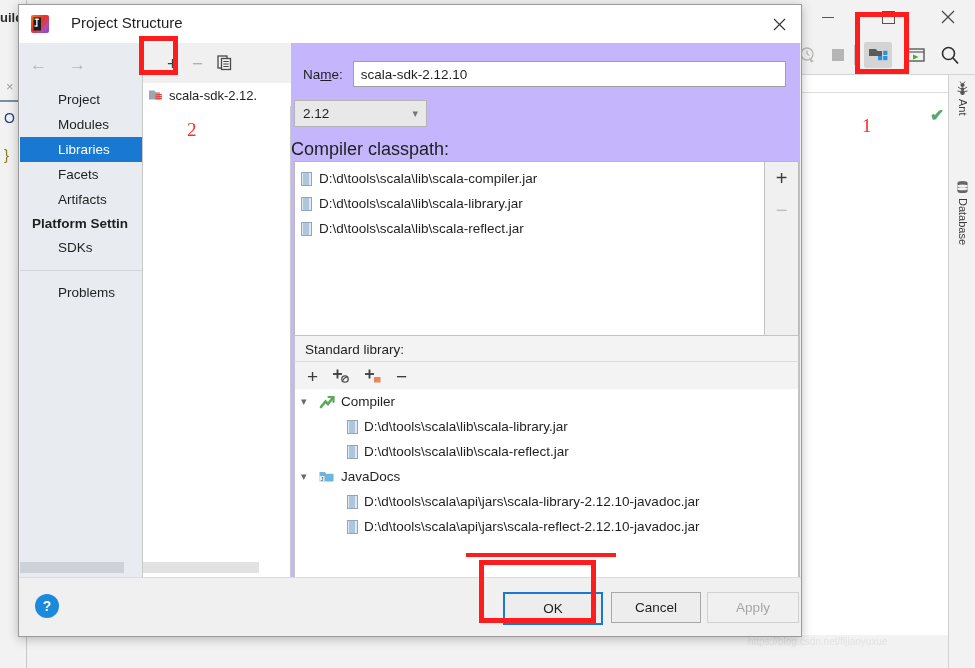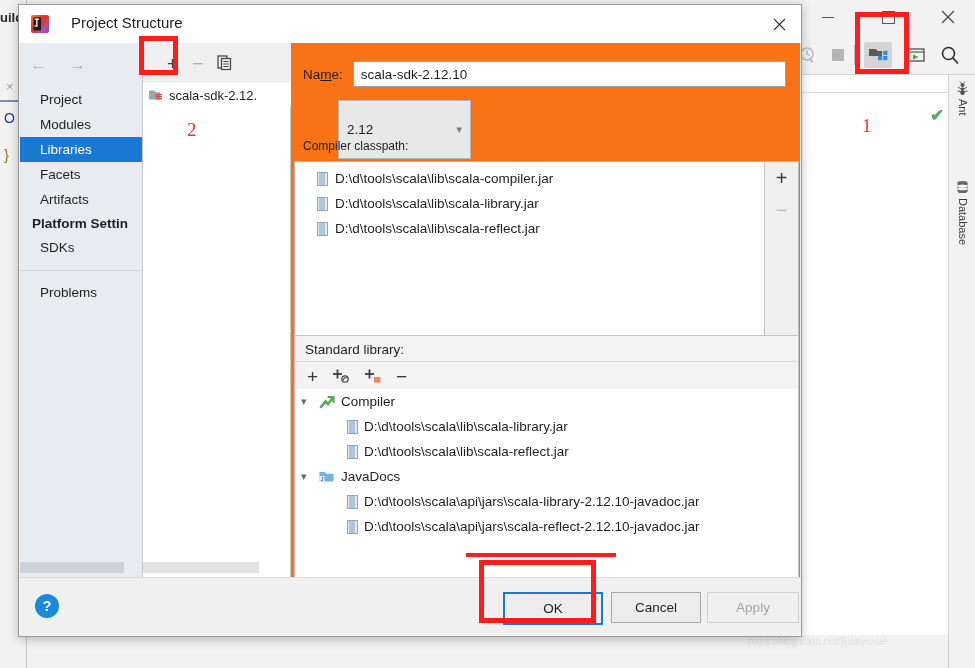--- a/index.html
+++ b/index.html
@@ -125,21 +125,21 @@
     position: absolute; left: 10px; top: 8px; width: 110px; height: 28px;
     display: flex; gap: 22px; align-items: center;
   }
   .arrow { font-size: 17px; color: #b4b4b4; }
   .side-group {
     font-size: 13.5px; font-weight: bold; color: #1f1f1f;
     padding: 4px 0 4px 12px; white-space: nowrap;
   }
   .side-item {
     font-size: 13.5px; color: #1f1f1f;
-    padding: 5px 0 5px 20px; white-space: nowrap;
+    padding: 5px 0 5px 38px; white-space: nowrap;
   }
   .side-item.selected { background: #1978d2; color: #ffffff; }
   .side-sep { height: 1px; background: #d2d6da; margin: 10px 0 0 0; }
   .side-scroll {
     position: absolute; left: 0; bottom: 5px; width: 118px; height: 11px;
   }
   .side-scroll .thumb { width: 104px; height: 11px; background: #cdd2d8; }
 
   
   .mid-panel {
@@ -164,50 +164,50 @@
     font-family: "Liberation Serif", serif;
   }
   .mid-scroll {
     position: absolute; left: 0; bottom: 5px; width: 146px; height: 11px;
   }
   .mid-scroll .thumb { width: 116px; height: 11px; background: #e2e2e2; }
 
   
   .content {
     position: absolute; left: 272px; top: 0; right: 1px; bottom: 0;
-    background: #f97316;
+    background: #c4b5fd;
   }
   .name-row {
     position: absolute; left: 12px; top: 18px; right: 14px; height: 26px;
     display: flex; align-items: center; gap: 10px;
   }
   .name-label { font-size: 13.5px; color: #1f1f1f; }
   .name-label u { text-decoration: underline; }
   .name-input {
     flex: 1; height: 24px; background: #ffffff; border: 1px solid #a0a0a0;
     font-size: 13.5px; color: #1f1f1f; padding: 0 7px; outline: none;
     font-family: "Liberation Sans", sans-serif;
   }
   .combo {
     position: absolute; left: 3px; top: 57px; width: 115px; height: 25px;
     background: #e8e8e8; border: 1px solid #b5b5b5;
     display: flex; align-items: center; justify-content: space-between;
-    padding: 16px 8px; font-size: 13.5px; color: #1f1f1f; margin-left: 44px;
+    padding: 0 8px; font-size: 13.5px; color: #1f1f1f;
   }
   .combo .chev { color: #777; font-size: 11px; }
   .cp-label {
-    position: absolute; left: 12px; top: 96px; font-size: 12px; color: #1f1f1f;
+    position: absolute; left: 0; top: 96px; font-size: 18px; color: #1f1f1f;
   }
   .cp-box {
     position: absolute; left: 3px; top: 118px; right: 1px; height: 173px;
     background: #ffffff; border: 1px solid #b8b8b8;
   }
   .cp-list { position: absolute; left: 0; top: 0; right: 34px; bottom: 0; padding-top: 4px; }
   .jar-row {
-    height: 25px; display: flex; align-items: center; gap: 7px; padding-left: 22px;
+    height: 25px; display: flex; align-items: center; gap: 7px; padding-left: 6px;
     font-size: 13.5px; color: #1f1f1f; white-space: nowrap;
   }
   .cp-side {
     position: absolute; right: 0; top: 0; width: 33px; bottom: 0;
     background: #f0f0f0; border-left: 1px solid #c4c4c4;
     display: flex; flex-direction: column; align-items: center; padding-top: 6px; gap: 12px;
   }
   .std-header {
     position: absolute; left: 3px; top: 292px; right: 1px; height: 26px;
     background: #f3f3f3; border: 1px solid #c4c4c4; border-bottom: none;

